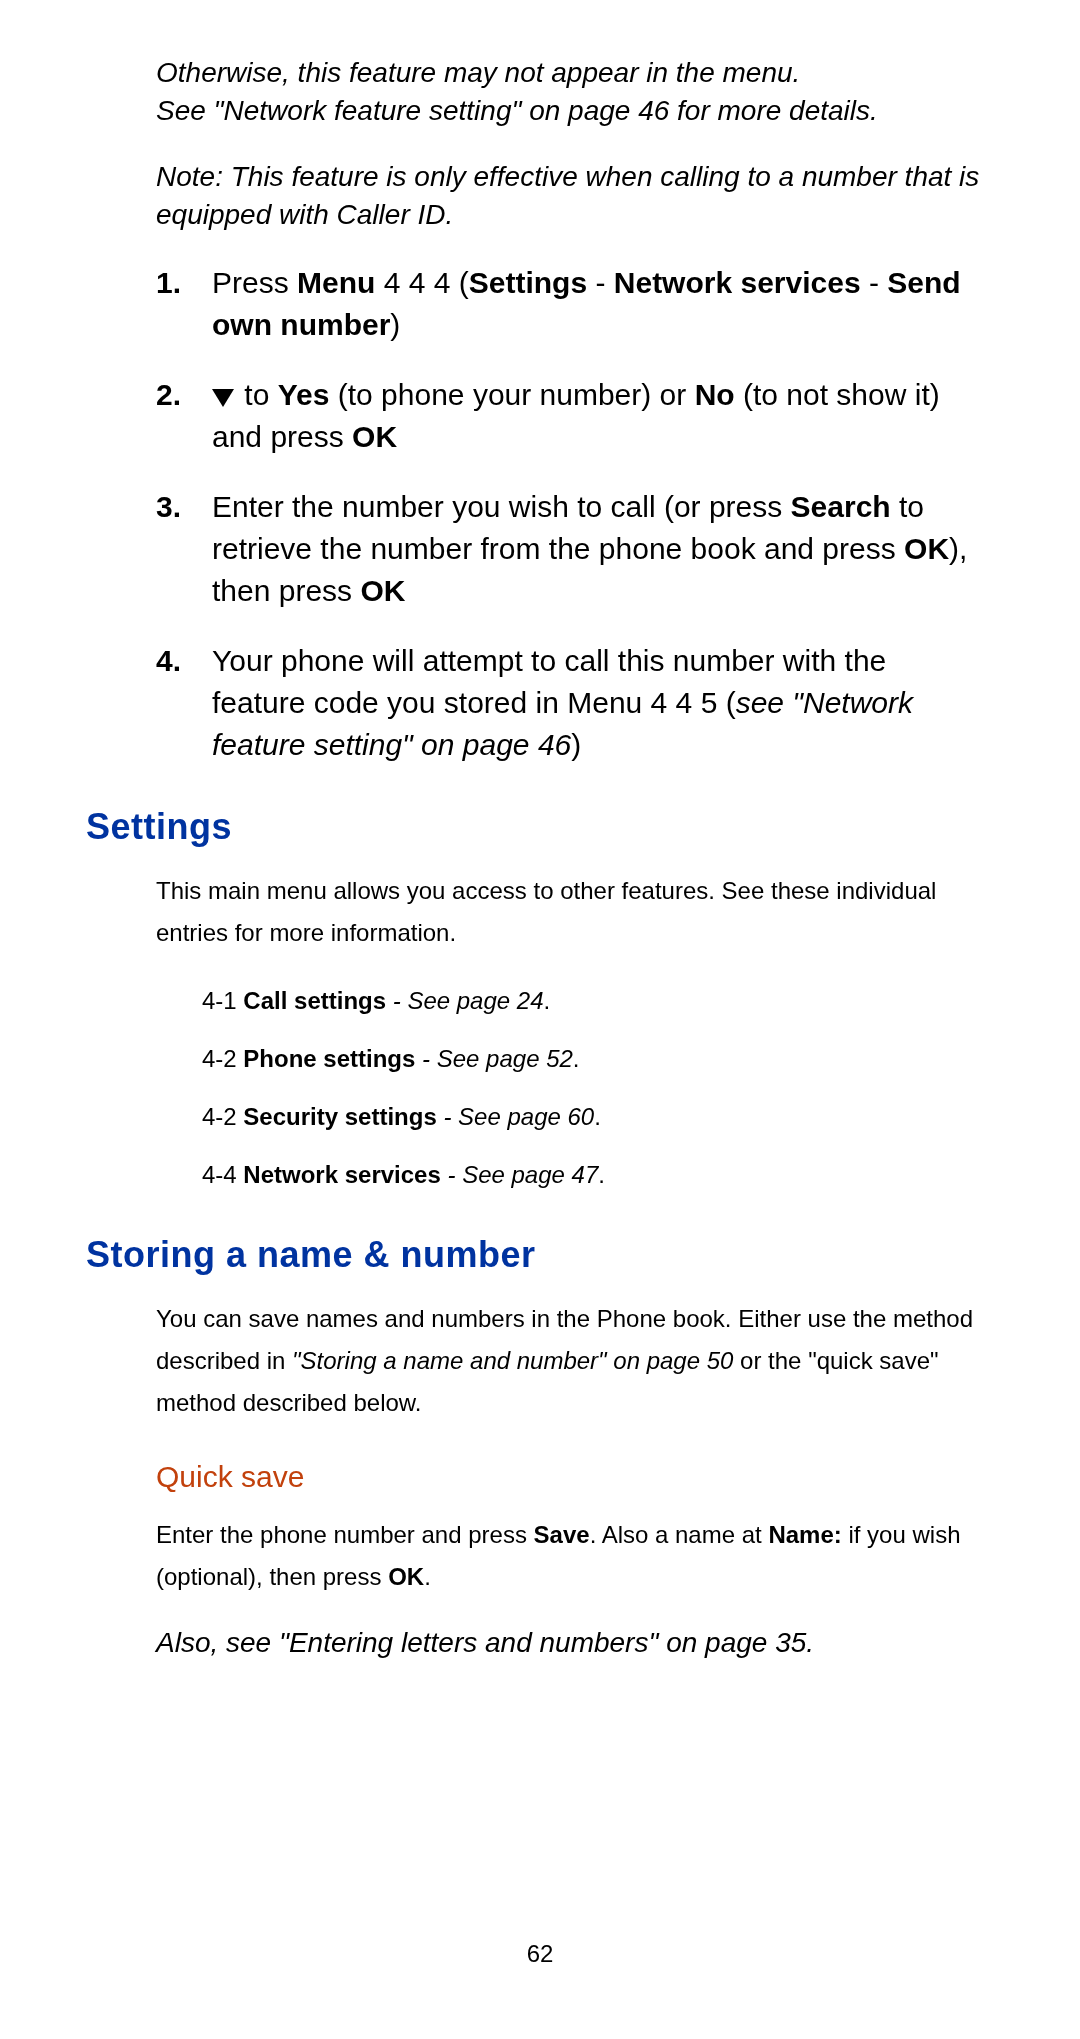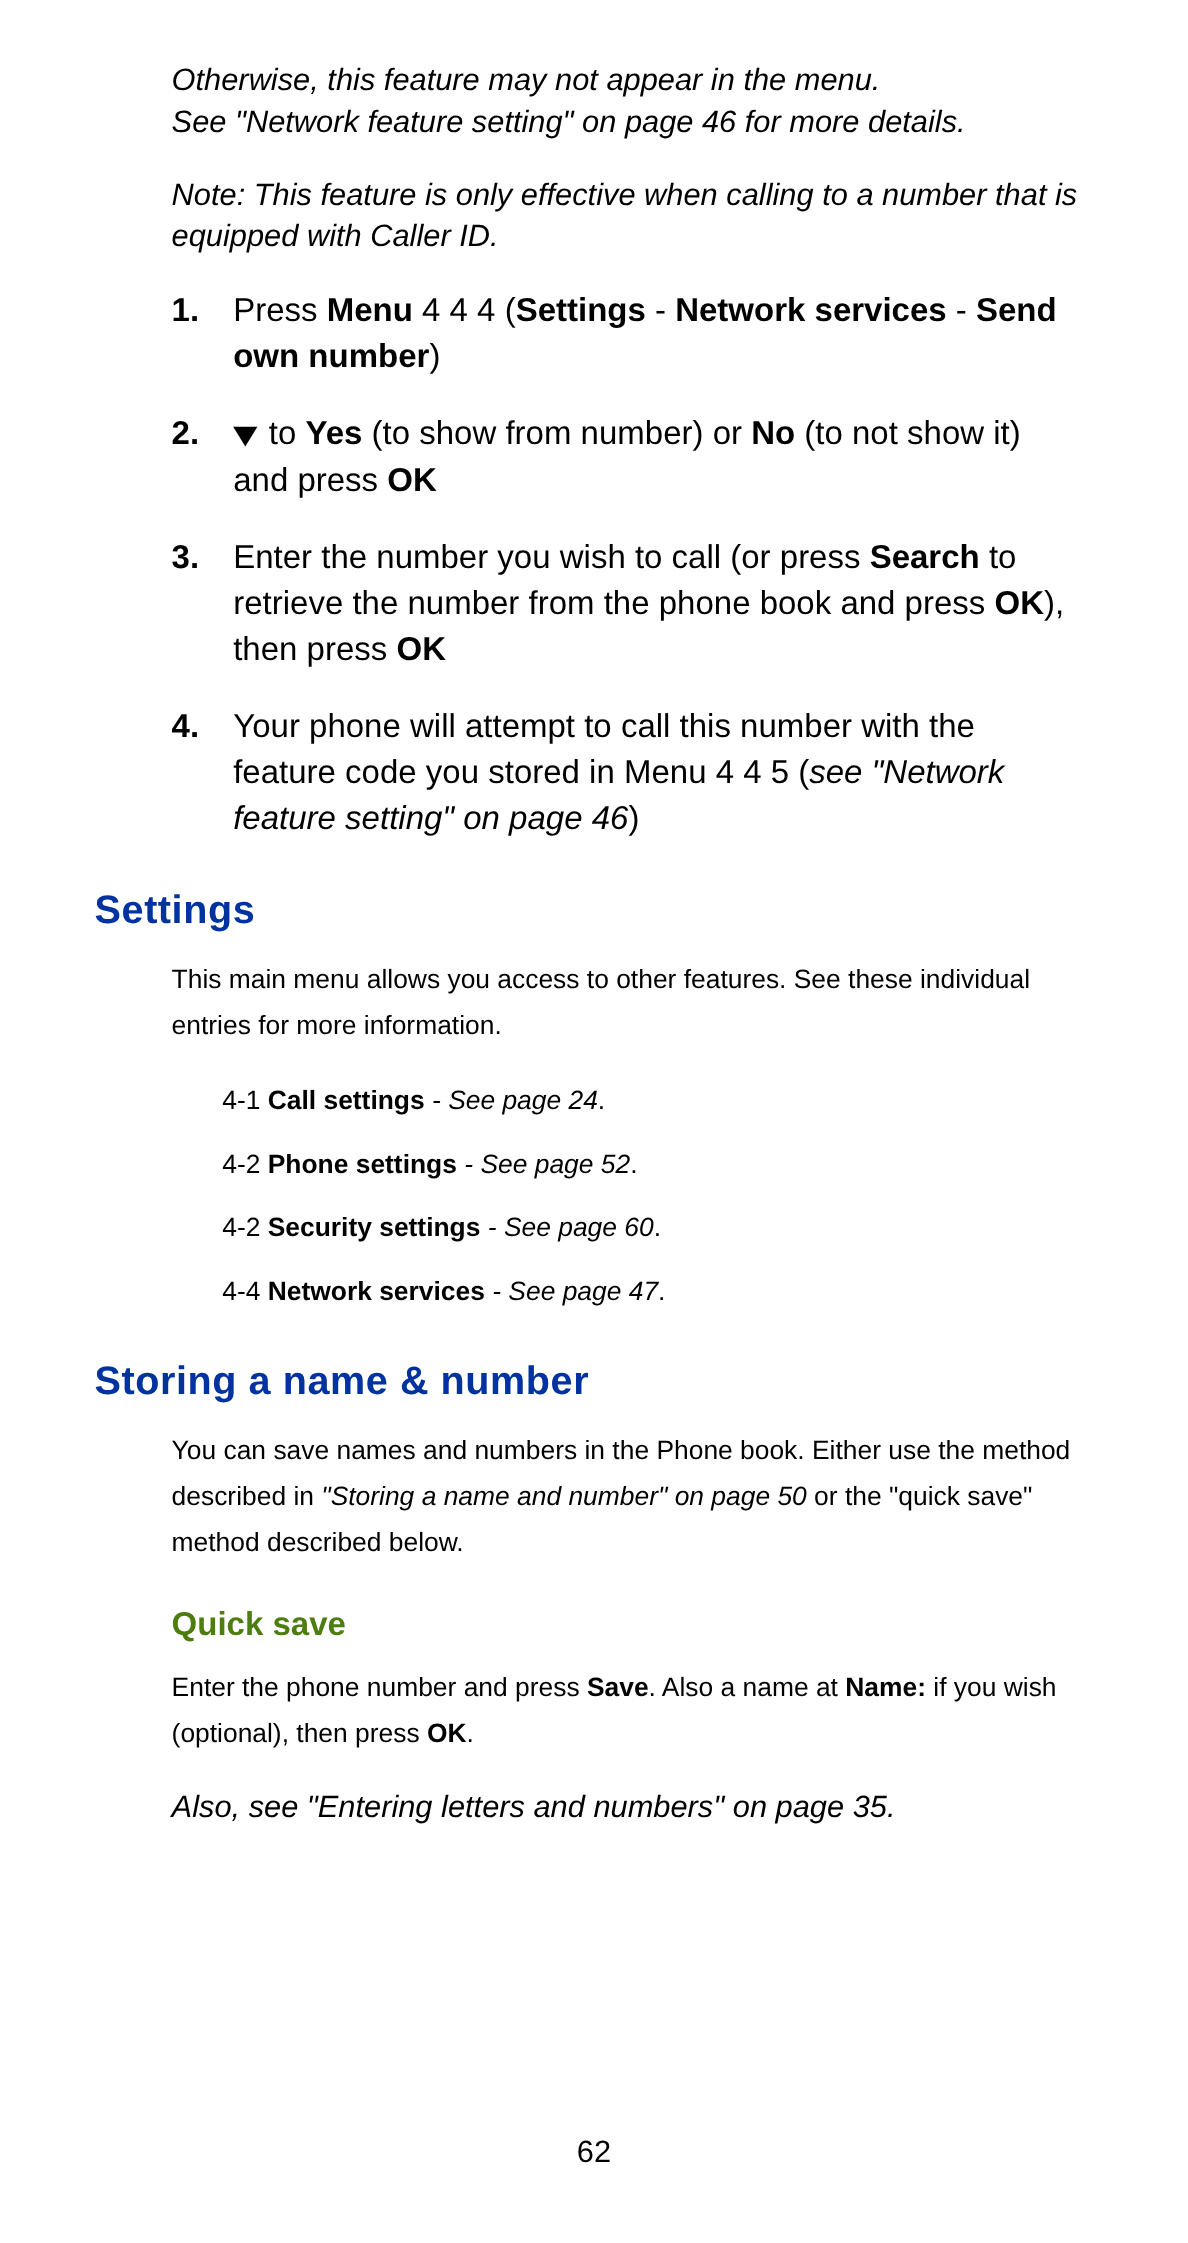--- a/index.html
+++ b/index.html
@@ -73,39 +73,39 @@
     margin-left: 46px;
     margin-bottom: 12px;
   }
   .sub-item {
     font-size: 24px;
     line-height: 42px;
     margin-bottom: 16px;
   }
   .h2 {
     font-family: "Helvetica Neue", Helvetica, Arial, sans-serif;
-    font-weight: 700;
-    color: #4d7c0f;
+    font-weight: 400;
+    color: #c2410c;
     font-size: 30px;
     margin-top: 36px;
     margin-bottom: 20px;
   }
   .foot-italic {
     font-style: italic;
     font-size: 28px;
     line-height: 38px;
     margin-top: 20px;
   }
   .page-number {
     position: absolute;
     left: 0;
     width: 1080px;
     text-align: center;
     top: 1940px;
-    font-size: 28px;
+    font-size: 24px;
   }
 </style>
 </head>
 <body>
 
 <div class="page">
 
   <div class="italic-para">
     <span>Otherwise, this feature may not appear in the menu.</span><br>
     <span>See "Network feature setting" on page 46 for more details.</span>
@@ -118,21 +118,21 @@
     <div class="ol-item">
       <div class="ol-num">1.</div>
       <div class="ol-body">
         <span>Press </span><span class="bold">Menu</span><span> 4 4 4 (</span><span class="bold">Settings</span><span> - </span><span class="bold">Network services</span><span> - </span><span class="bold">Send own number</span><span>)</span>
       </div>
     </div>
 
     <div class="ol-item">
       <div class="ol-num">2.</div>
       <div class="ol-body">
-        <span class="down-triangle"></span><span> to </span><span class="bold">Yes</span><span> (to show from number) or </span><span class="bold">No</span><span> (to not show it) and press </span><span class="bold">OK</span>
+        <span class="down-triangle"></span><span> to </span><span class="bold">Yes</span><span> (to phone your number) or </span><span class="bold">No</span><span> (to not show it) and press </span><span class="bold">OK</span>
       </div>
     </div>
 
     <div class="ol-item">
       <div class="ol-num">3.</div>
       <div class="ol-body">
         <span>Enter the number you wish to call (or press </span><span class="bold">Search</span><span> to retrieve the number from the phone book and press </span><span class="bold">OK</span><span>), then press </span><span class="bold">OK</span>
       </div>
     </div>
 

